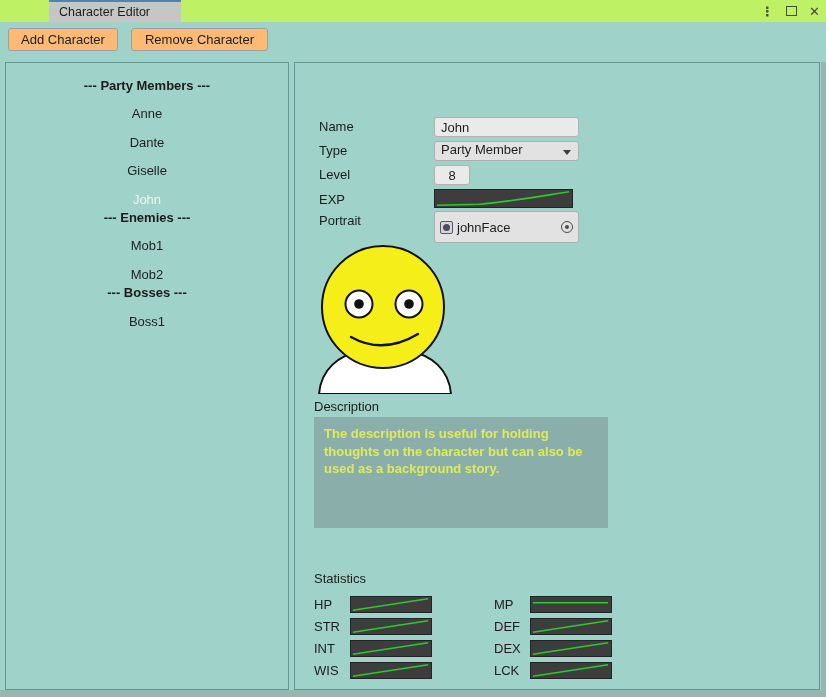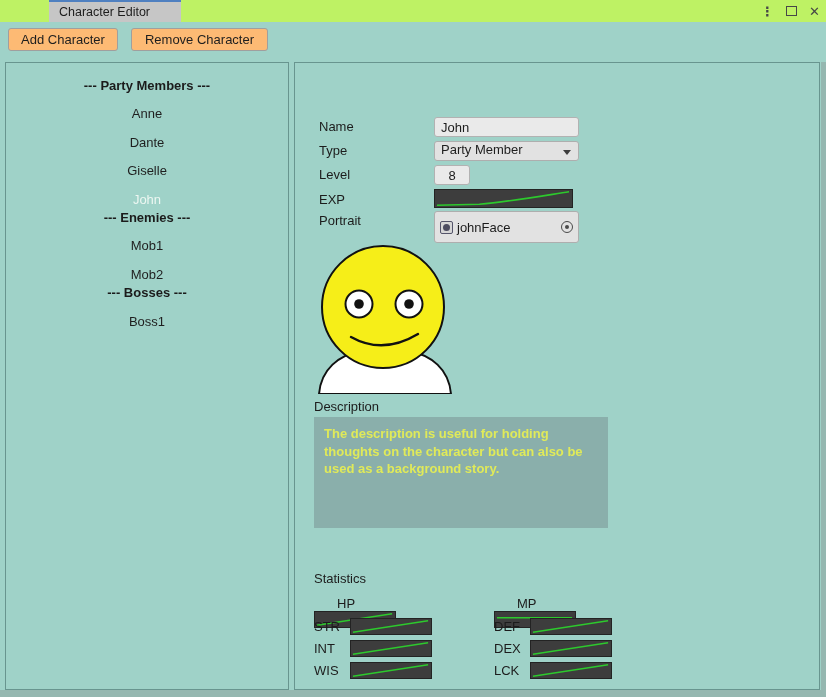--- a/index.html
+++ b/index.html
@@ -79,21 +79,21 @@
   .desc-area   { position:absolute; left:19px; top:354px; width:294px; height:111px; background:#8aafab;
                  color:#e0ea59; font-weight:bold; padding:8px 10px; line-height:17.5px; font-size:13px; }
 
   .stats-label { position:absolute; left:19px; top:508px; color:#1c1c1c; }
   .stat-row { position:absolute; height:17px; display:flex; align-items:center; }
   .stat-row .stat-name { display:inline-block; width:36px; color:#1c1c1c; }
   .stat-curve { width:82px; height:17px; background:#3d3d3d; border:1px solid #232323; }
   .stat-curve svg { display:block; width:100%; height:100%; }
   .col-l { left:19px; }
   .col-r { left:199px; }
-  .row-0 { top:533px;flex-direction:column; } .row-1 { top:555px; } .row-2 { top:577px; } .row-3 { top:599px; }
+  .row-0 { top:533px; } .row-1 { top:555px; } .row-2 { top:577px; } .row-3 { top:599px; }
 </style>
 </head>
 <body>
 
 <div class="window">
 
   <div class="titlebar">
     <div class="tab">
       <span>Character Editor</span>
     </div>

